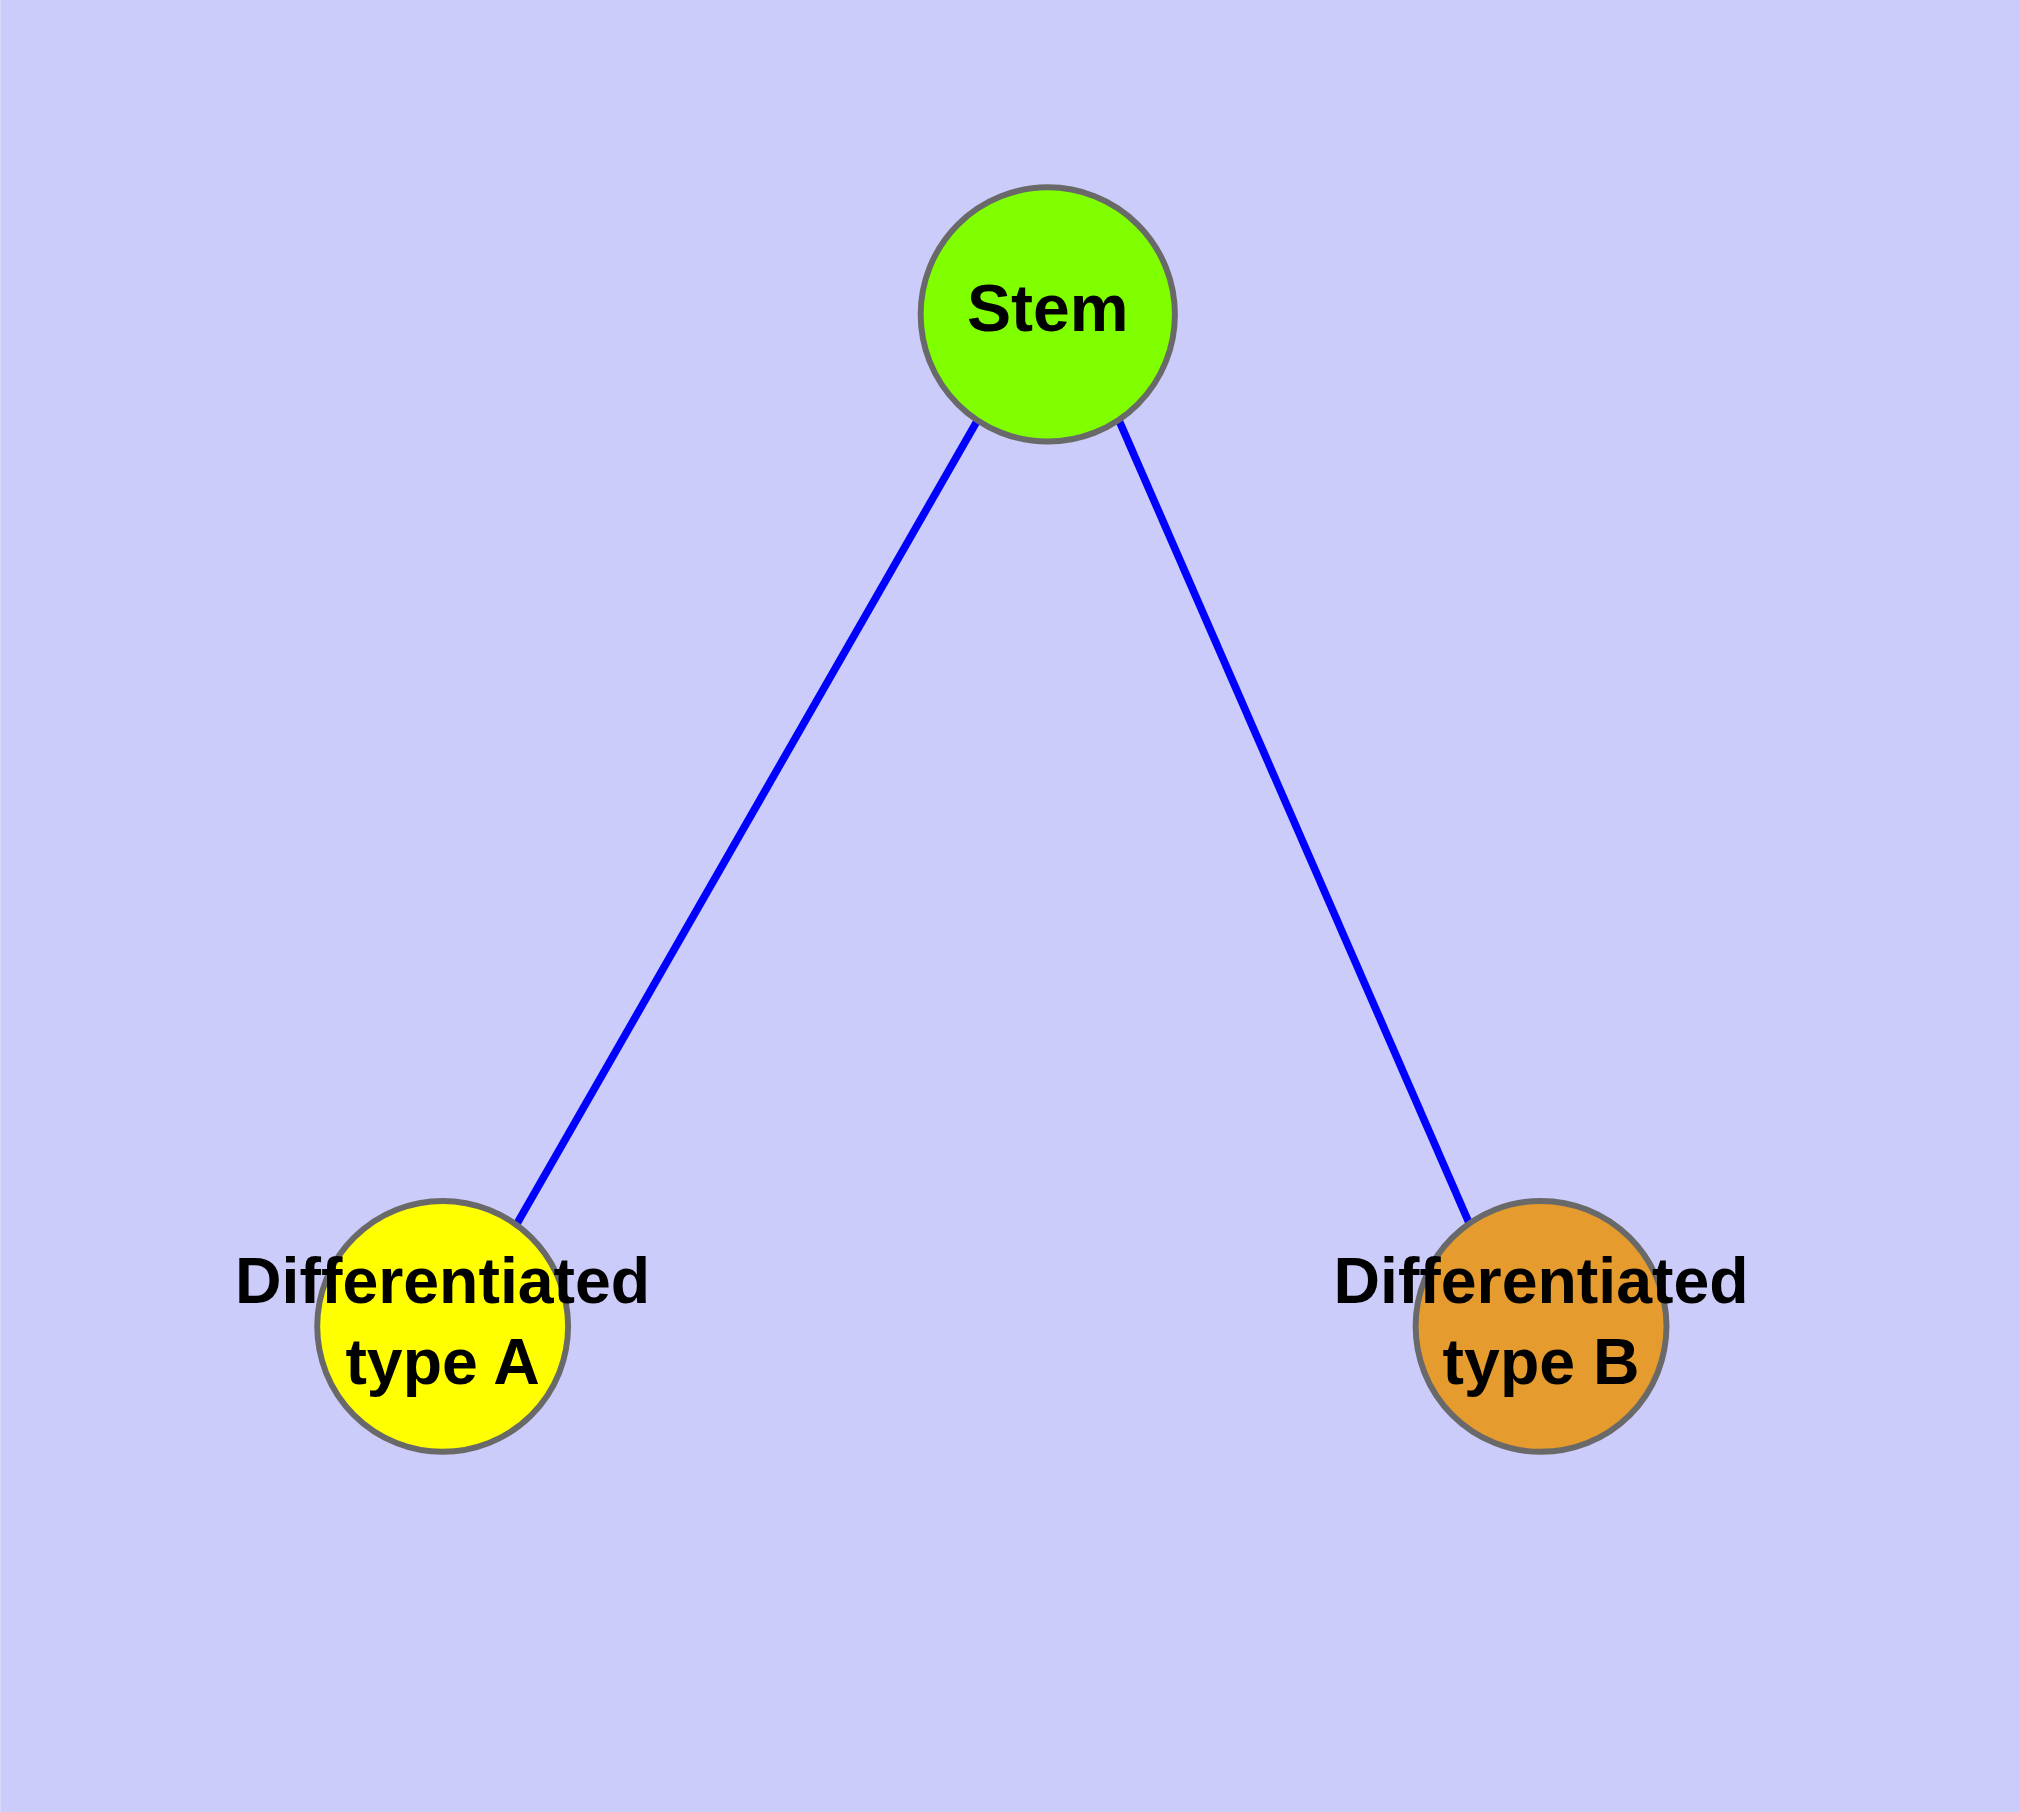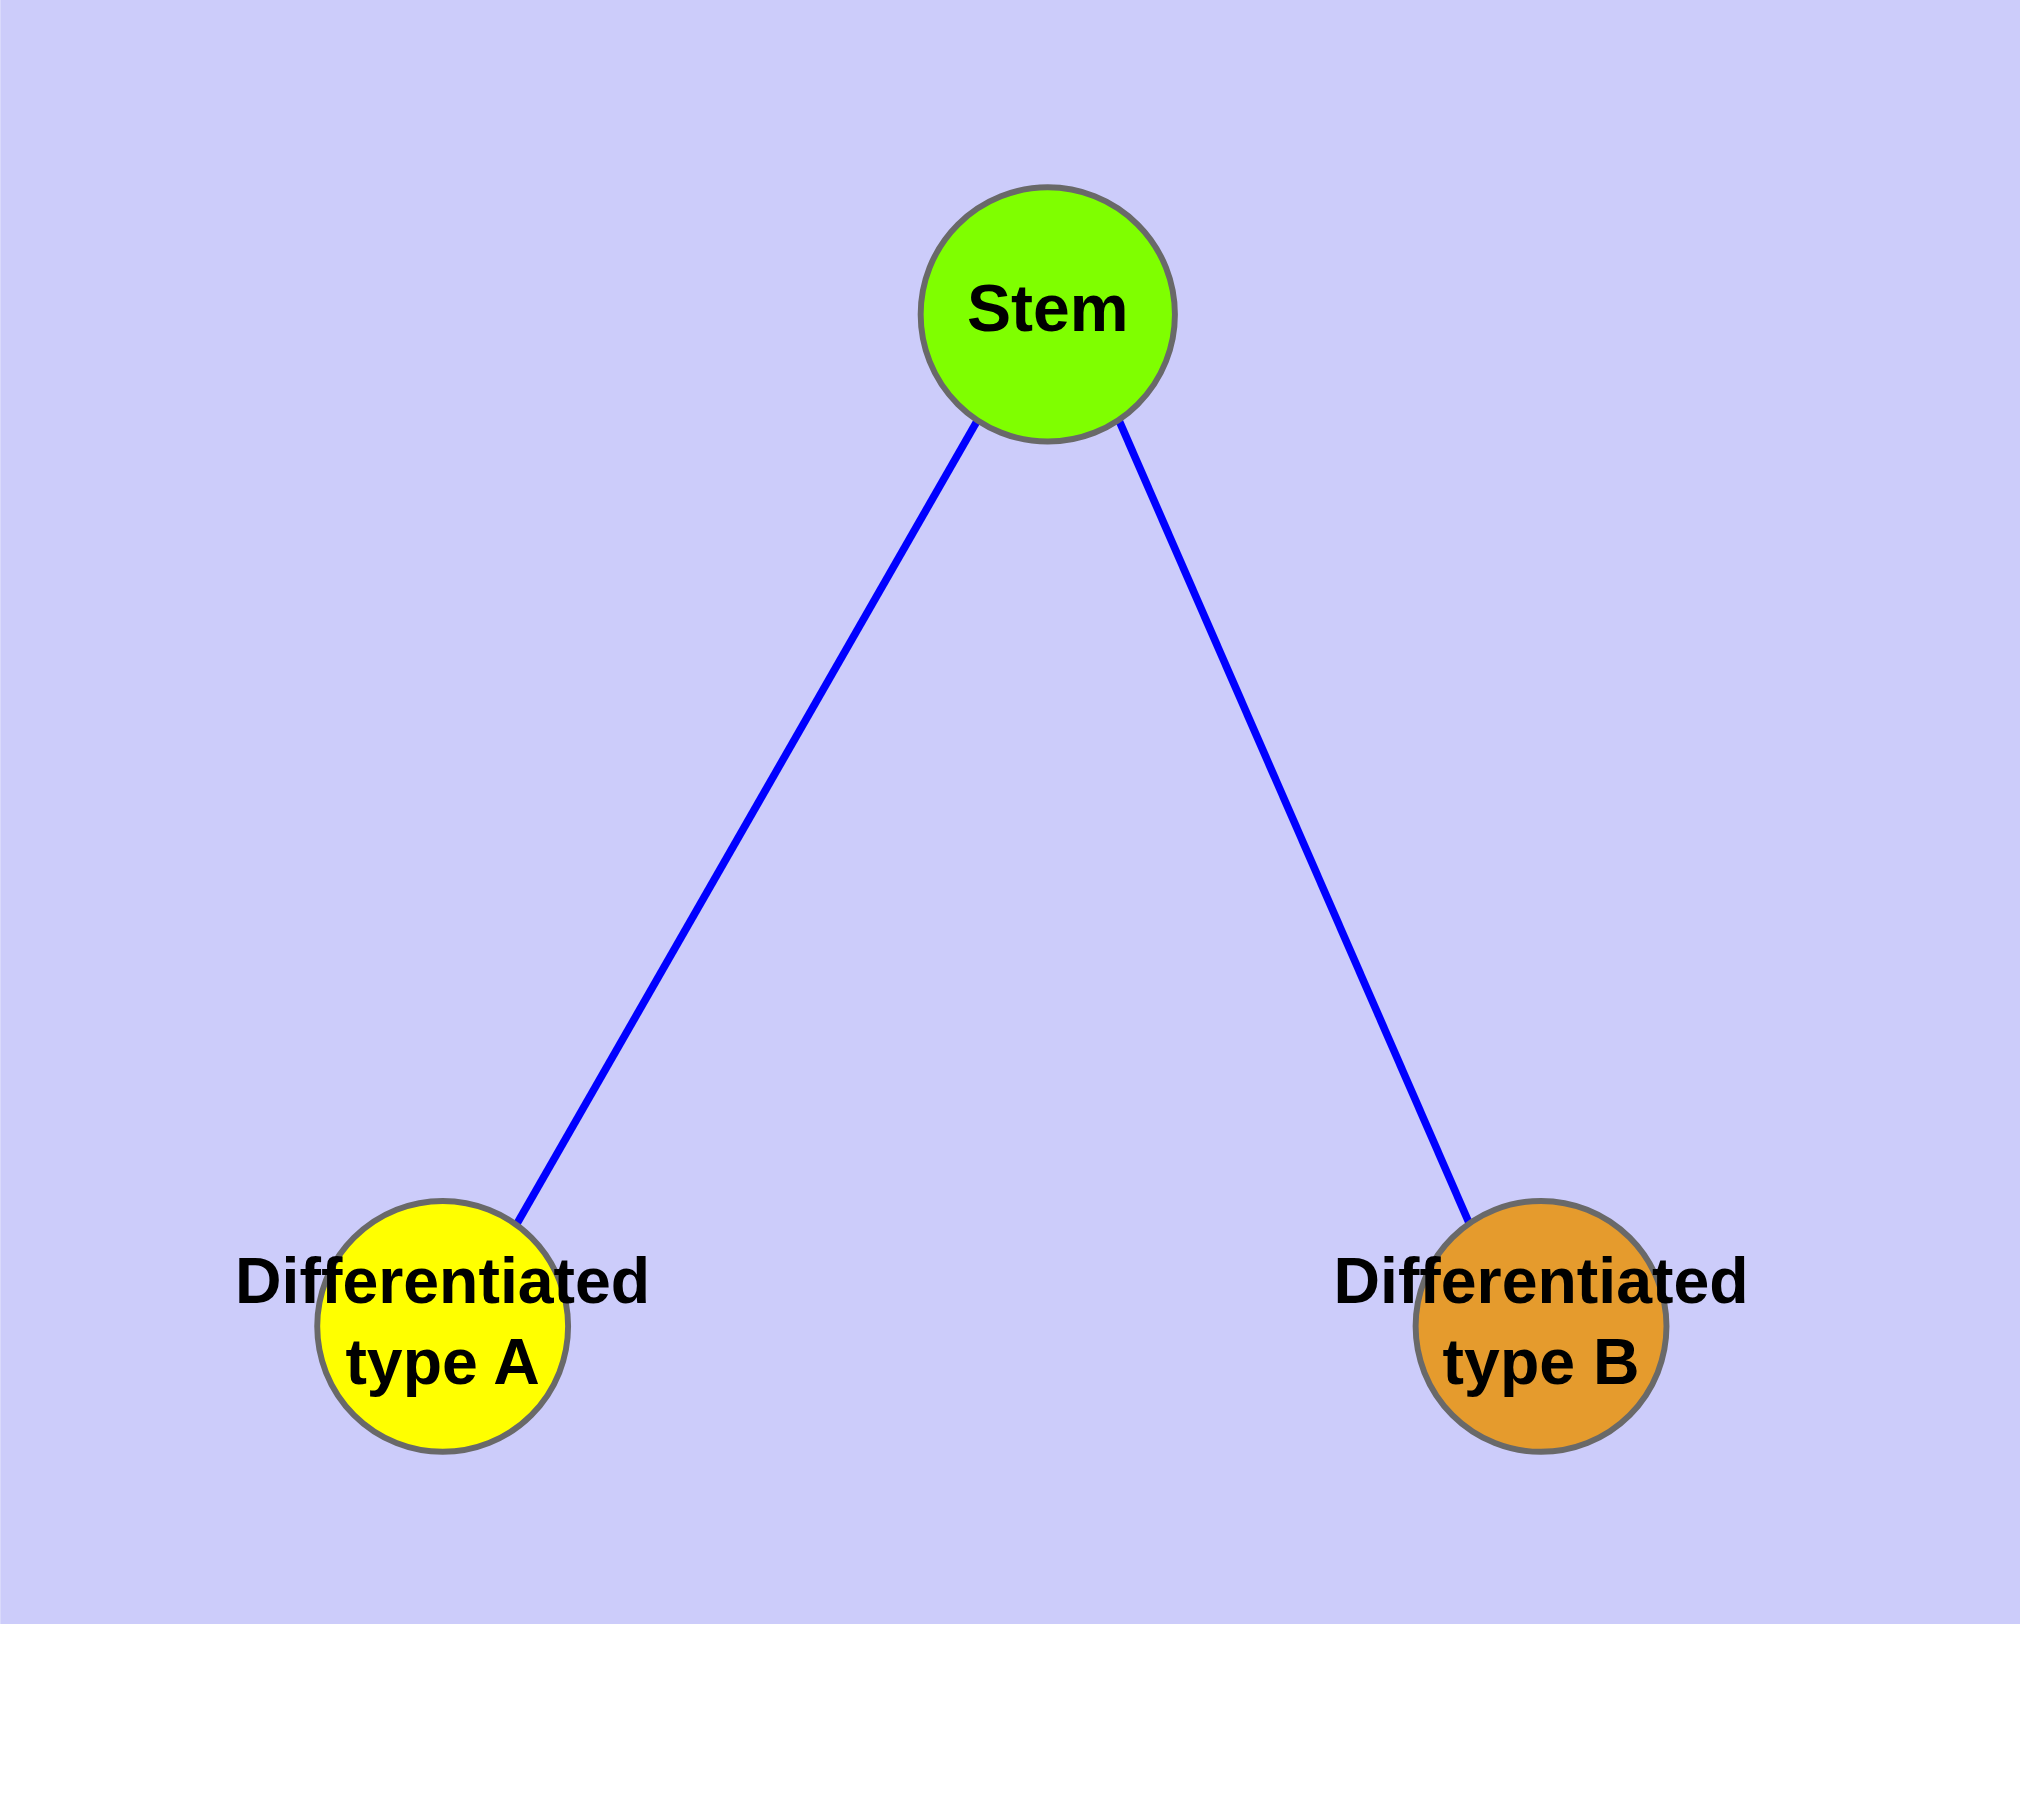--- a/index.html
+++ b/index.html
@@ -4,21 +4,21 @@
 <title>Cell Differentiation Graph</title>
 <style>
   html, body {
     margin: 0;
     padding: 0;
     background: #ffffff;
   }
   #canvas {
     position: relative;
     width: 2021px;
-    height: 1624px;
+    height: 1812px;
     overflow: hidden;
     font-family: "Liberation Sans", "DejaVu Sans", sans-serif;
   }
   #graph-svg {
     position: absolute;
     top: 0;
     left: 0;
     width: 2021px;
     height: 1812px;
     display: block;

